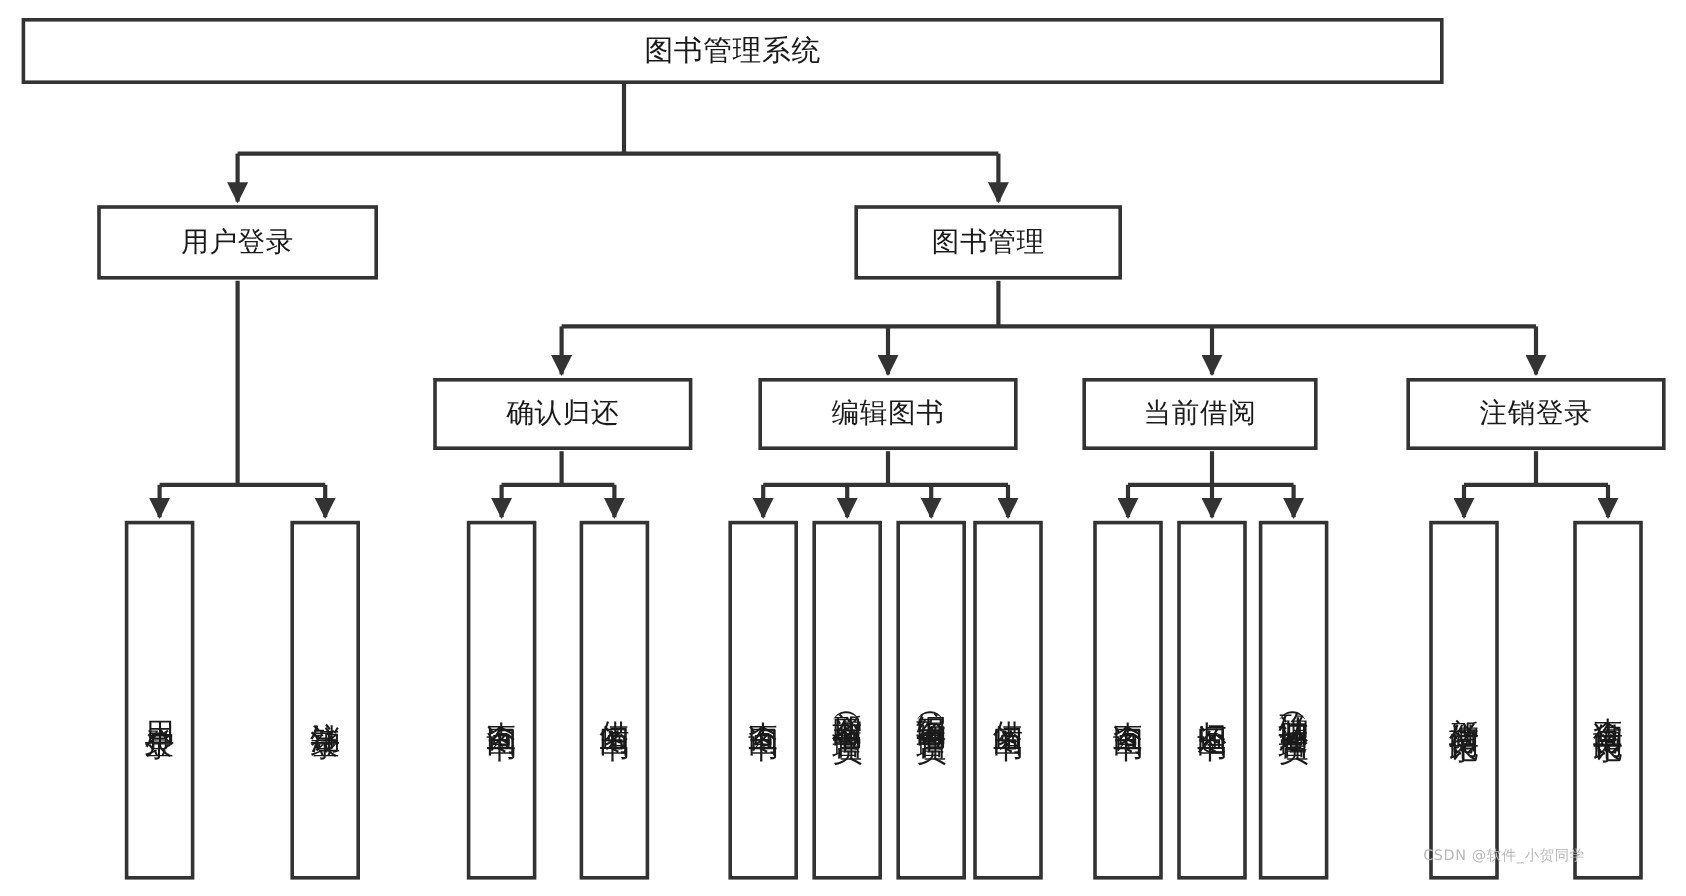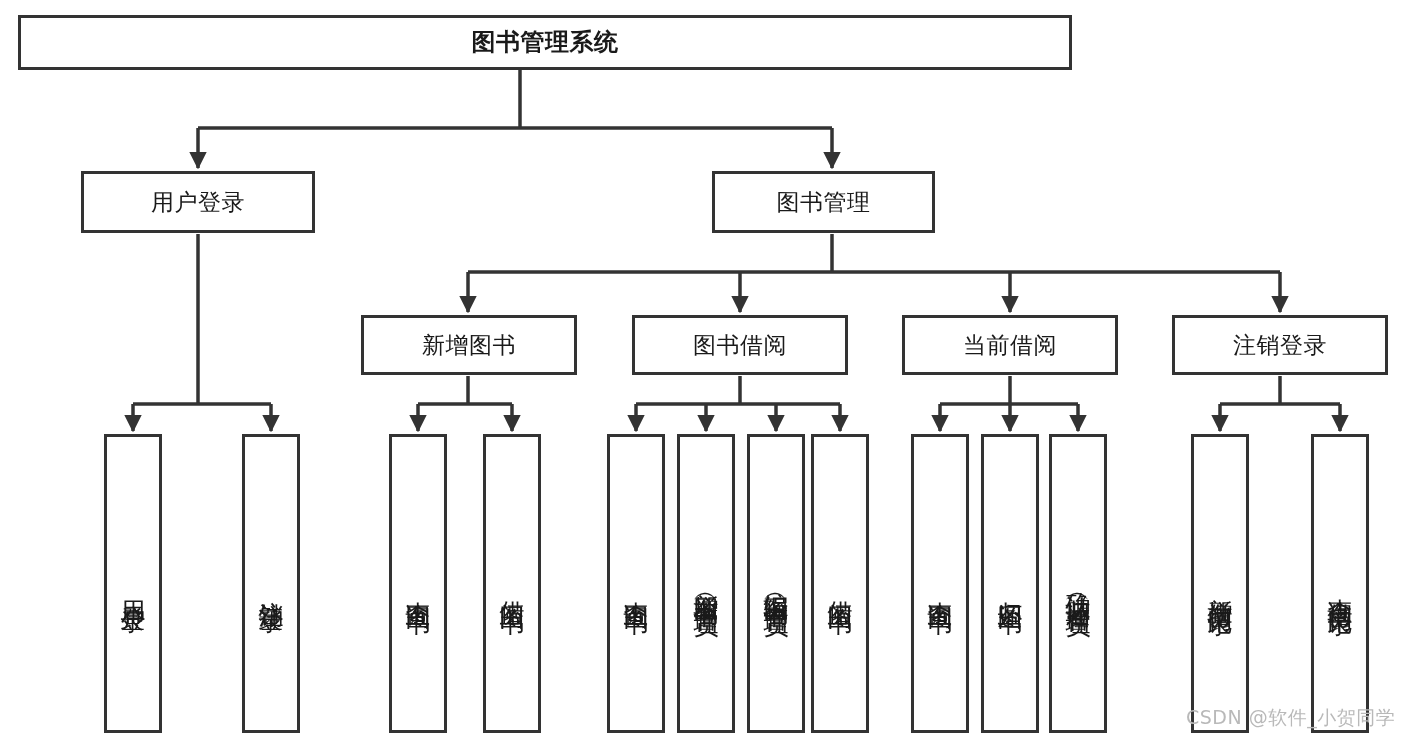--- a/index.html
+++ b/index.html
@@ -66,21 +66,21 @@
     white-space: normal;
     max-height: 280px;
   }
   .node.vertical.tall .node-label {
     max-height: 290px;
   }
   #watermark {
     position: absolute;
     left: 1186px;
     top: 705px;
-    font-size: 19px;
+    font-size: 12px;
     color: #b9b9b9;
     letter-spacing: 0.5px;
     white-space: nowrap;
     user-select: none;
   }
 </style>
 </head>
 <body>
 
 <div id="diagram-root">
@@ -128,38 +128,38 @@
       <path d="M 1010 404 L 1010 431" marker-end="url(#arrowhead)"></path>
       <path d="M 1078 404 L 1078 431" marker-end="url(#arrowhead)"></path>
 
       <path d="M 1280 376 L 1280 404"></path>
       <path d="M 1220 404 L 1340 404"></path>
       <path d="M 1220 404 L 1220 431" marker-end="url(#arrowhead)"></path>
       <path d="M 1340 404 L 1340 431" marker-end="url(#arrowhead)"></path>
     </g>
   </svg>
 
-  <div class="node horizontal root" style="left:18px; top:15px; width:1054px; height:55px;font-weight:bold;">
+  <div class="node horizontal root" style="left:18px; top:15px; width:1185px; height:55px;">
     <span class="node-label">图书管理系统</span>
   </div>
 
   <div class="node horizontal" style="left:81px; top:171px; width:234px; height:62px;">
     <span class="node-label">用户登录</span>
   </div>
   <div class="node horizontal" style="left:712px; top:171px; width:223px; height:62px;">
     <span class="node-label">图书管理</span>
   </div>
 
   <div class="node horizontal" style="left:361px; top:315px; width:216px; height:60px;">
-    <span class="node-label">新增图书</span>
+    <span class="node-label">确认归还</span>
   </div>
   <div class="node horizontal" style="left:632px; top:315px; width:216px; height:60px;">
-    <span class="node-label">图书借阅</span>
-  </div>
-  <div class="node horizontal" style="left:902px; top:315px; width:216px; height:60px;">
+    <span class="node-label">编辑图书</span>
+  </div>
+  <div class="node horizontal" style="left:902px; top:315px; width:196px; height:60px;">
     <span class="node-label">当前借阅</span>
   </div>
   <div class="node horizontal" style="left:1172px; top:315px; width:216px; height:60px;">
     <span class="node-label">注销登录</span>
   </div>
 
   <div class="node vertical" style="left:104px; top:434px; width:58px; height:299px;">
     <span class="node-label">用户登录</span>
   </div>
   <div class="node vertical" style="left:242px; top:434px; width:58px; height:299px;">

